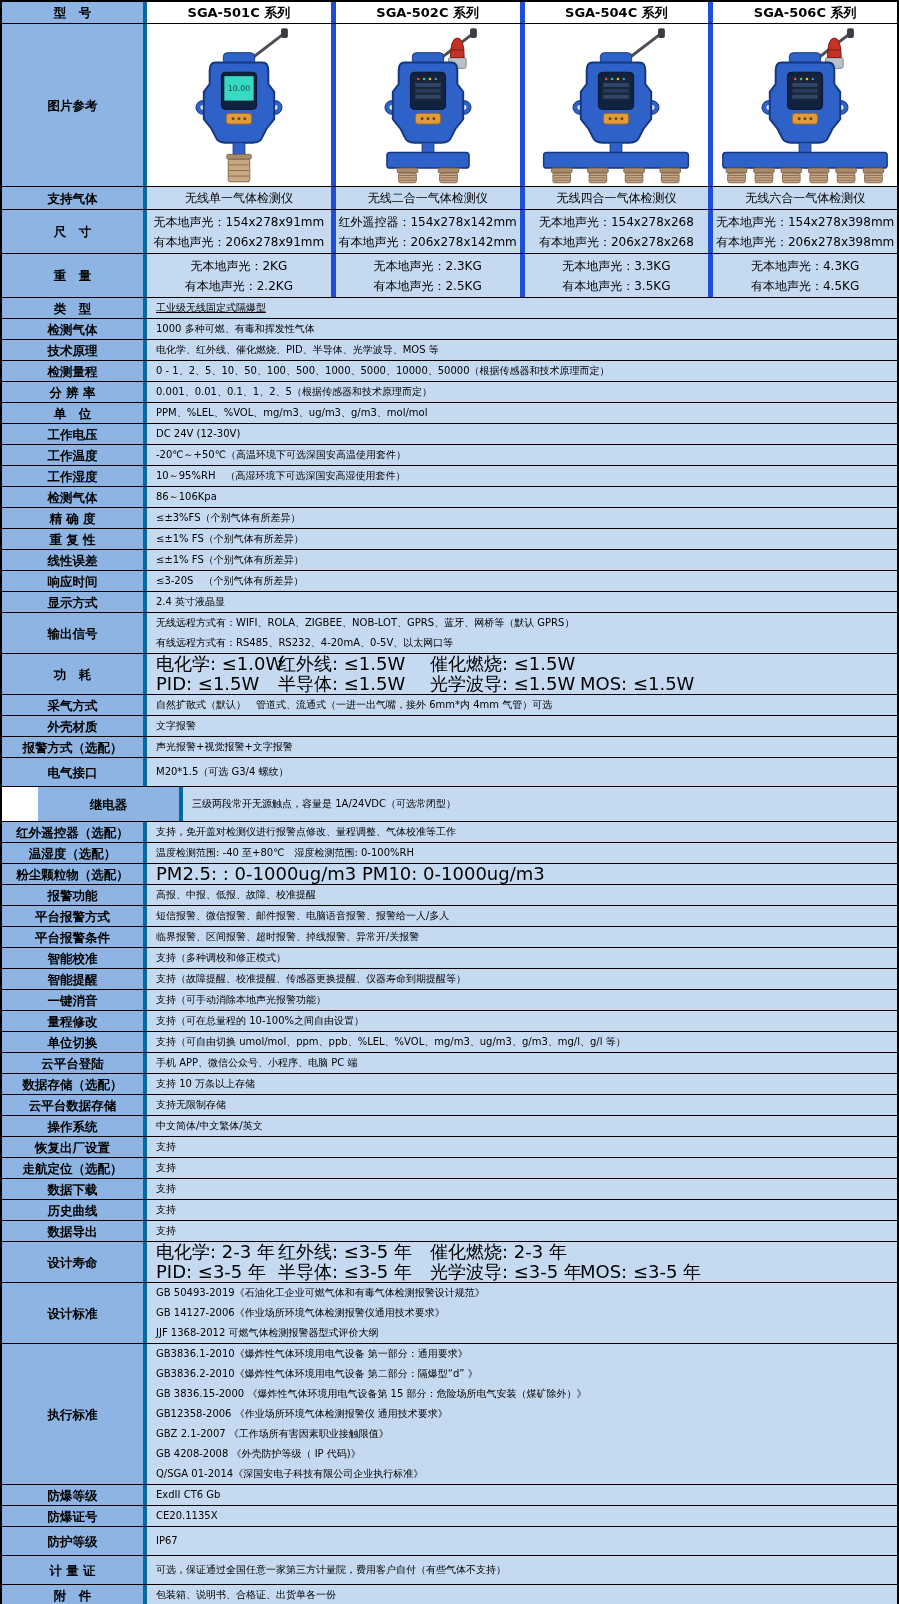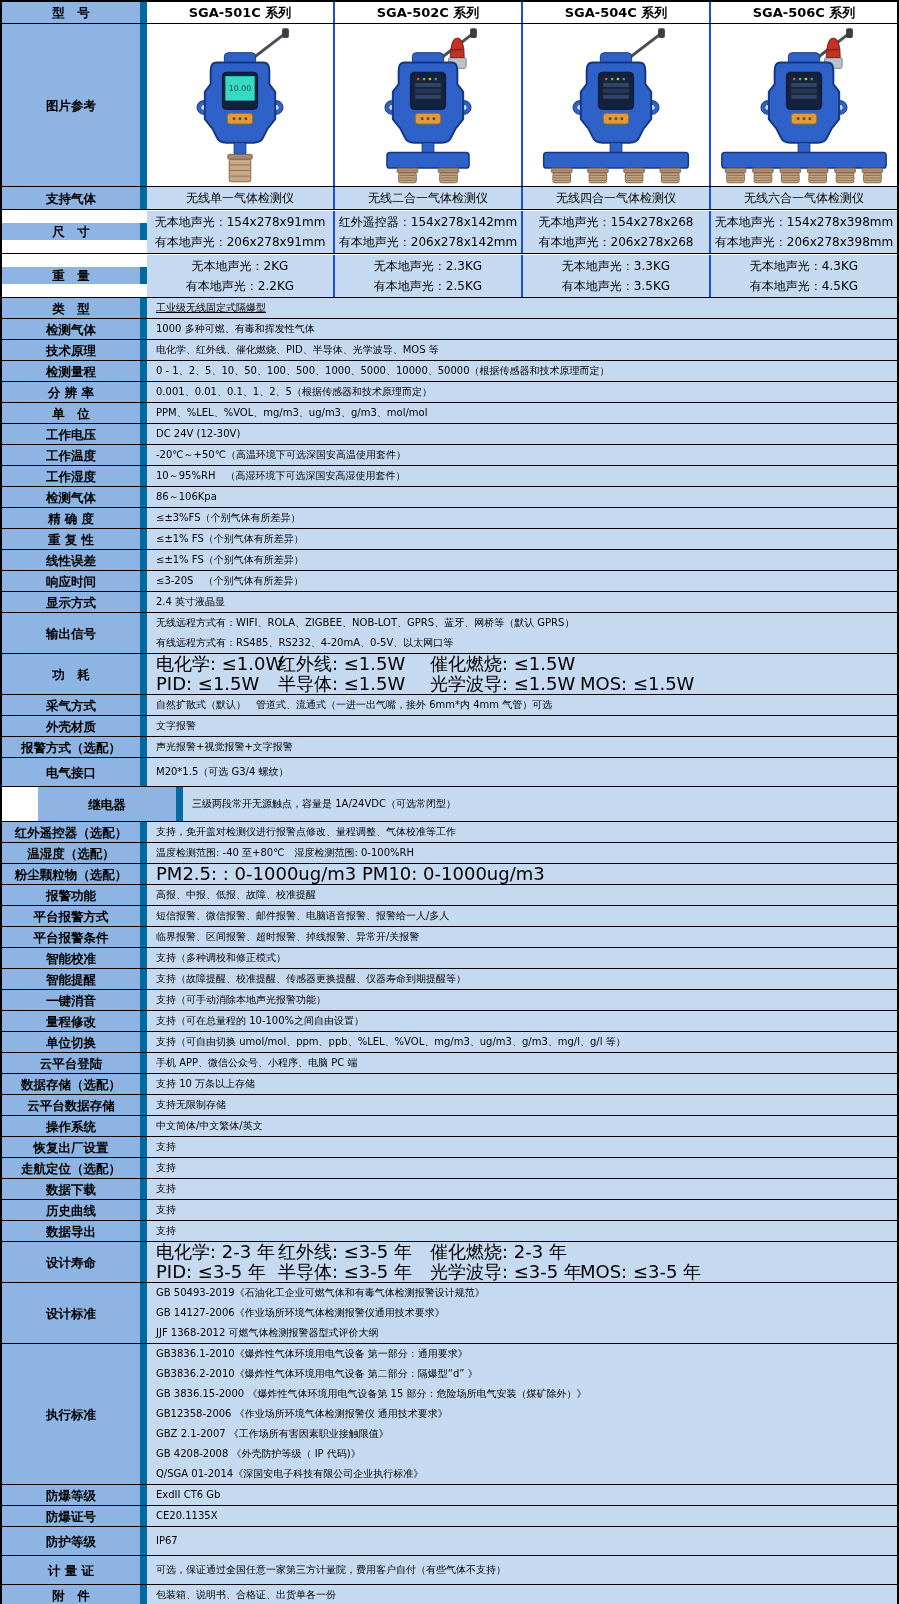--- a/index.html
+++ b/index.html
@@ -1,33 +1,33 @@
 <!DOCTYPE html>
 <html><head>
 <meta charset="utf-8">
 <style>
   html,body{margin:0;padding:0;background:#ffffff;}
   body{width:899px;font-family:"DejaVu Sans","Liberation Sans",sans-serif;color:#000;}
   #spec-table{width:899px;box-sizing:border-box;border:2px solid #000;}
   .row{display:flex;align-items:stretch;border-bottom:1px solid #000;min-height:20px;}
   .row:last-child{border-bottom:none;}
-  .label-cell{flex:0 0 145px;width:145px;background:#8DB4E2;border-right:7px solid #0369a1;
+  .label-cell{flex:0 0 145px;width:145px;background:#8DB4E2;border-right:4px solid #0369a1;
     display:flex;align-items:center;justify-content:center;text-align:center;
     font-weight:bold;font-size:12.5px;line-height:15px;padding:1px 4px;box-sizing:border-box;}
   .value-area{flex:1;background:#C5D9F1;display:flex;flex-direction:column;justify-content:center;min-width:0;}
   
   .cols{display:flex;flex:1;}
-  .vcell{flex:1;border-right:2px solid #1d4ed8;display:flex;flex-direction:column;
+  .vcell{flex:1;border-right:5px solid #1d4ed8;display:flex;flex-direction:column;
     align-items:center;justify-content:center;font-size:12px;padding:1px 2px;box-sizing:border-box;text-align:center;}
   .vcell:last-child{border-right:none;}
   .vcell .vline{line-height:20px;}
   .hdr .vcell{background:#FFFFFF;font-weight:bold;font-size:13px;justify-content:center;}
   .hdr{min-height:21px;}
   .imgrow .vcell{background:#FFFFFF;height:162px;justify-content:center;padding:0;}
-  .r2{min-height:43px;align-items:center;}
+  .r2{min-height:43px;}
   
   .vtext{padding:2px 9px;font-size:10px;line-height:16px;}
   .u{text-decoration:underline;}
   .tall1{min-height:28px;}
   .tall2{min-height:34px;padding-left:36px;}
   
   .grid-line{display:flex;padding:2px 9px;font-size:18px;line-height:16px;}
   .seg{flex:0 0 auto;white-space:pre;}
   .g3 .seg:nth-child(1){width:122px;}
   .g3 .seg:nth-child(2){width:152px;}

